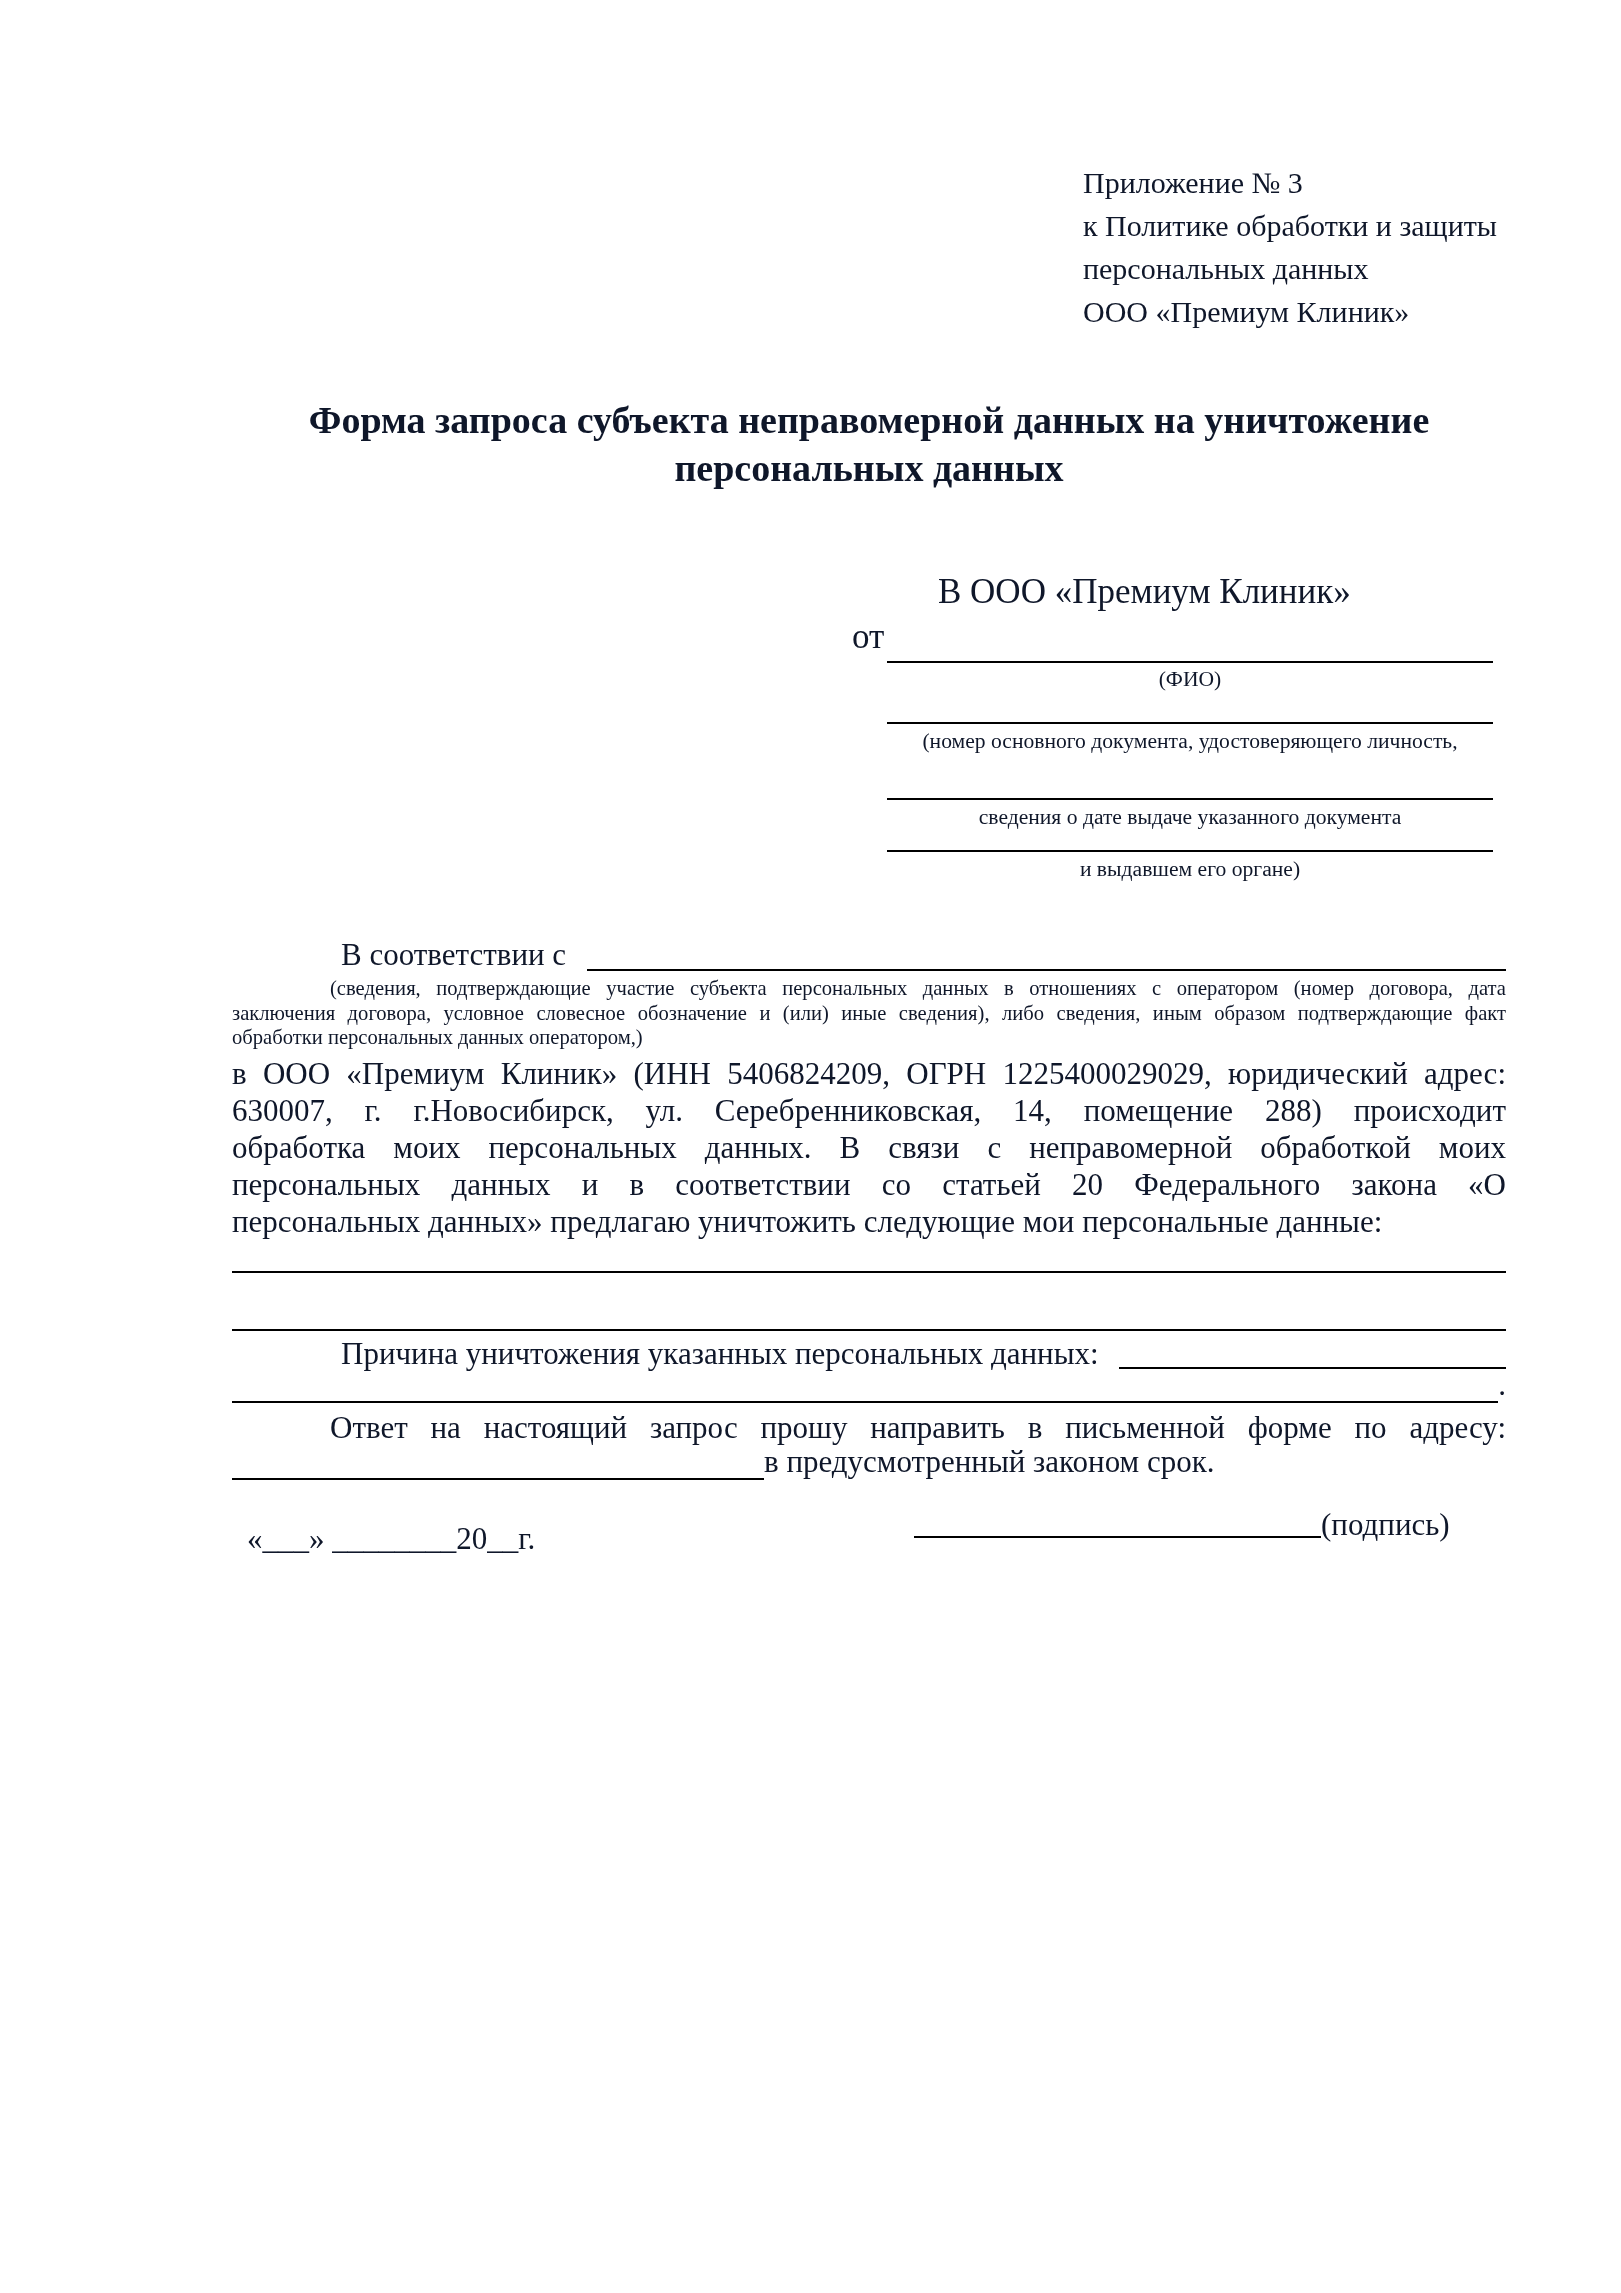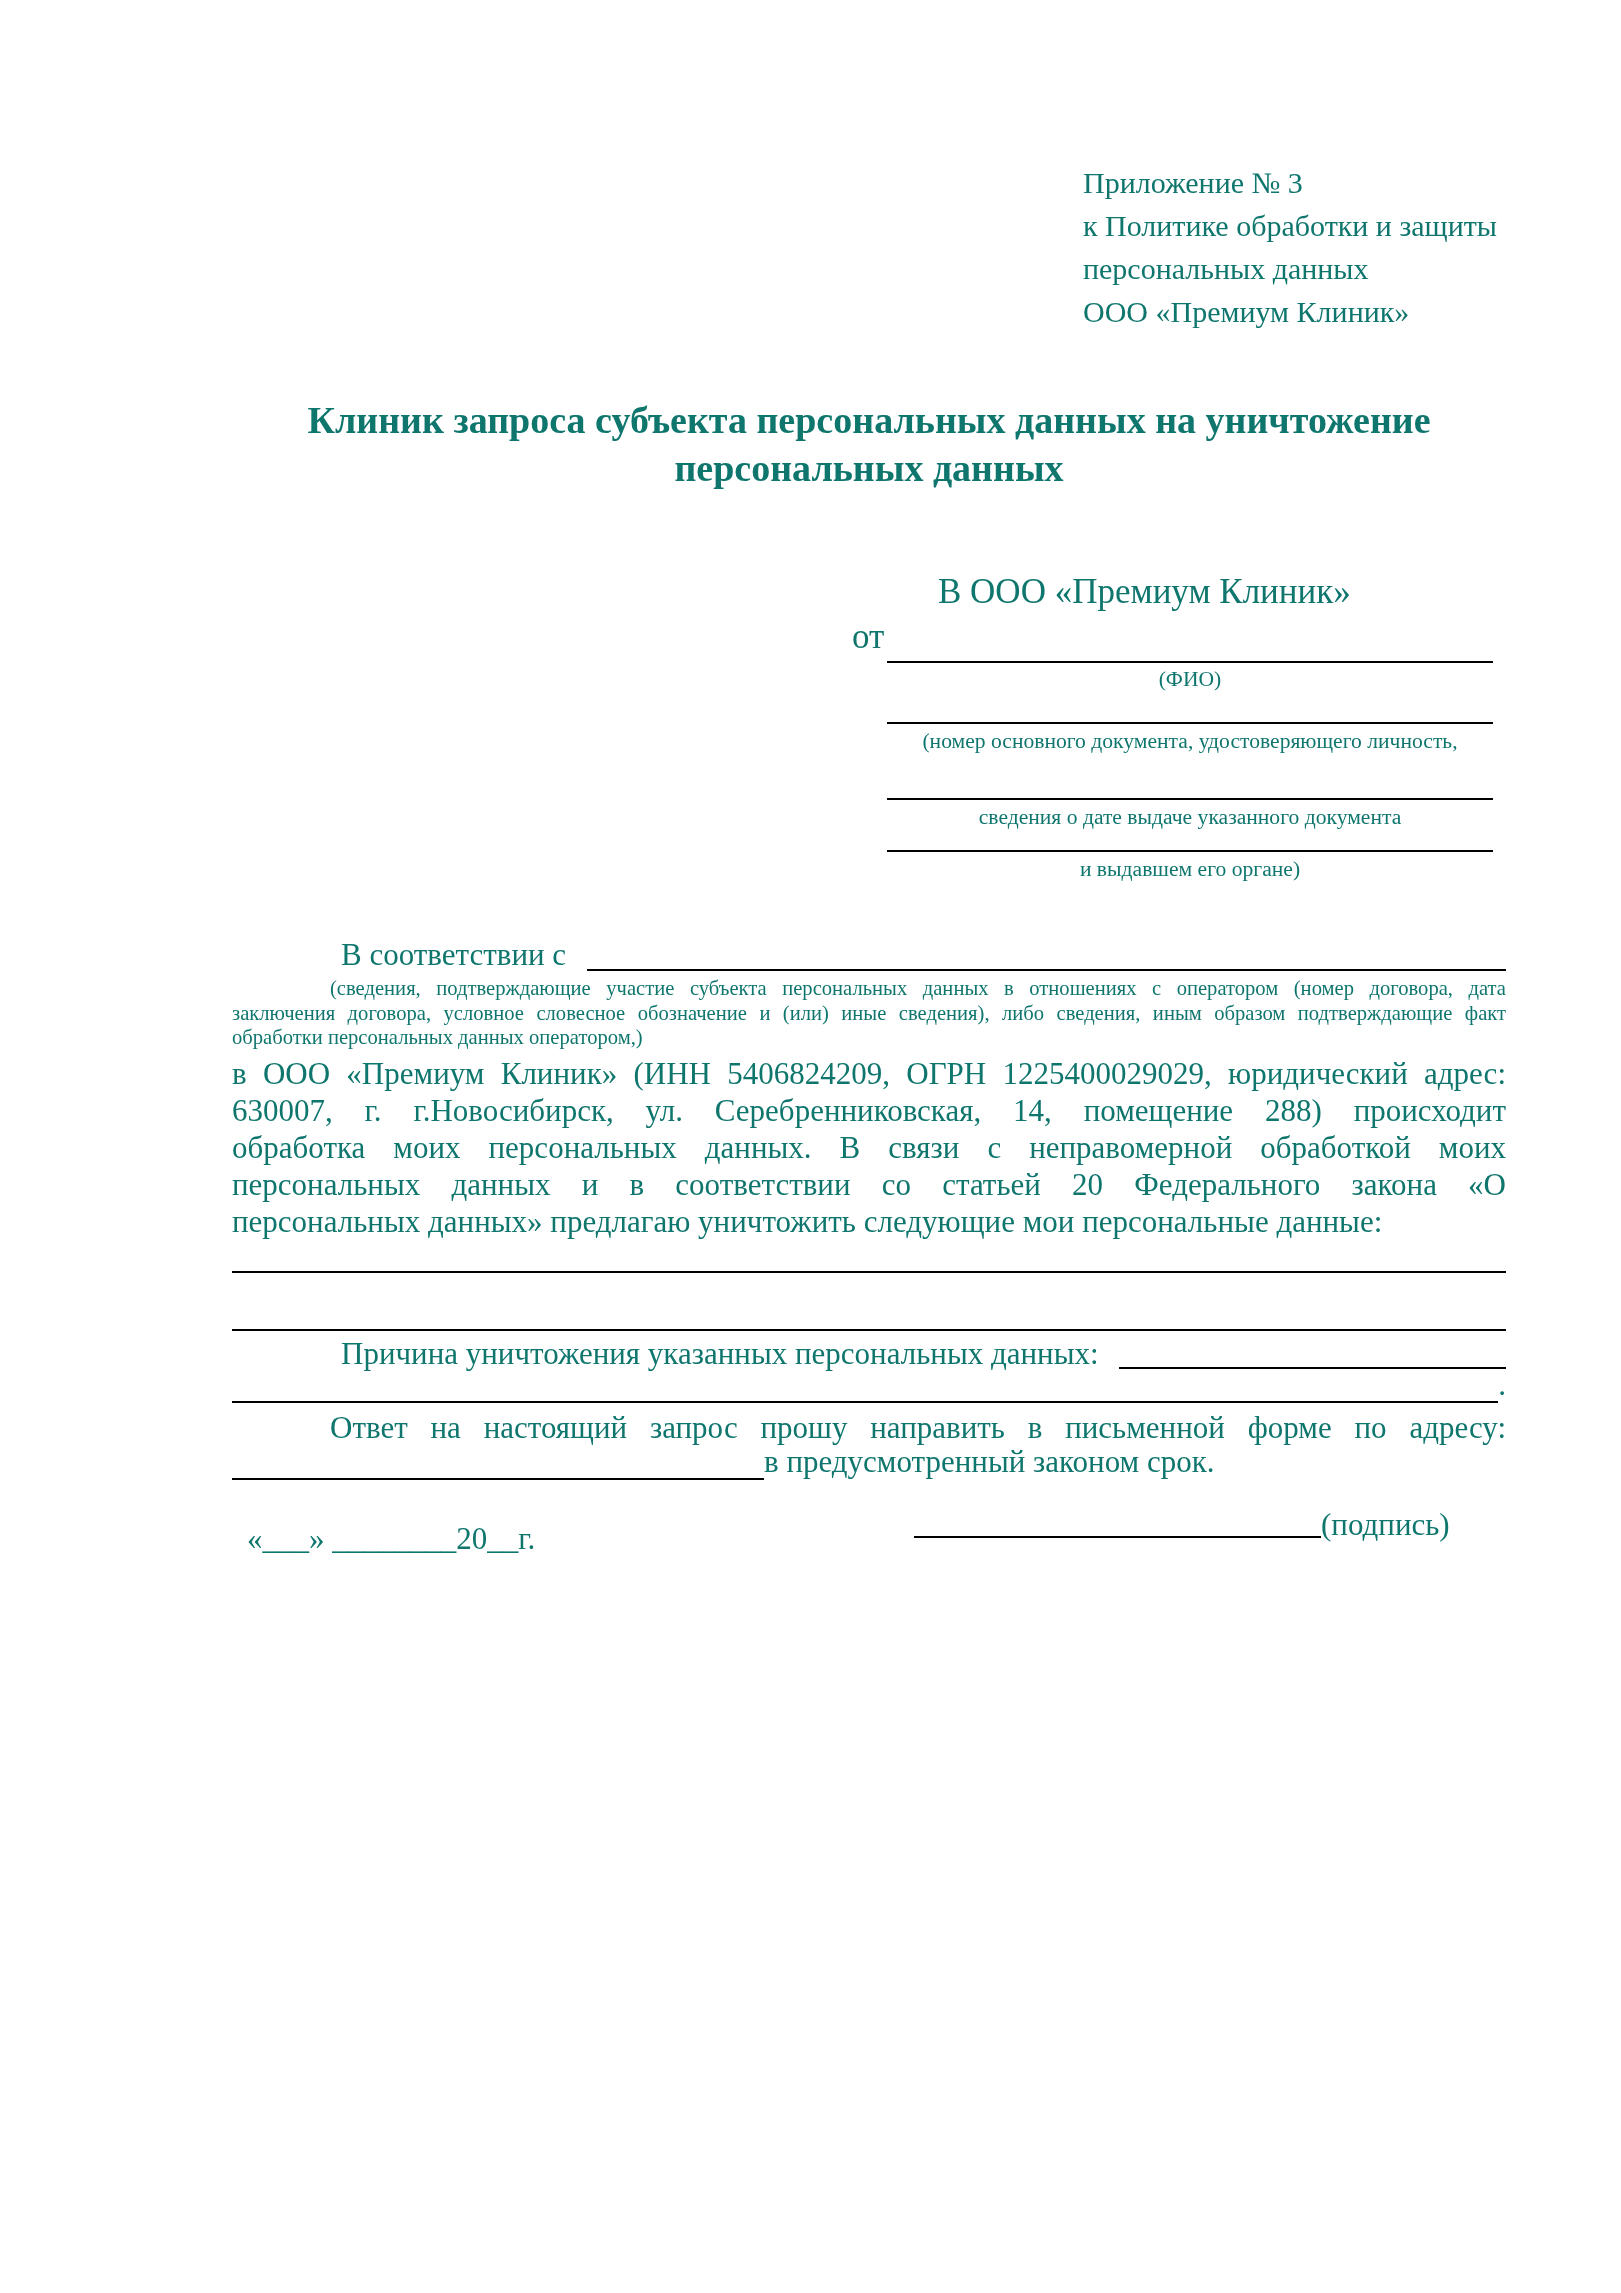--- a/index.html
+++ b/index.html
@@ -1,21 +1,21 @@
 <!DOCTYPE html>
 <html lang="ru"><head>
 <meta charset="utf-8">
 <style>
   html,body{margin:0;padding:0;background:#e9e9e9;}
   .page{
     position:relative;
     width:1621px;height:2294px;
     margin:0 auto;
     background:#ffffff;
-    color:#0f766e;
+    color:#0f172a;
     font-family:"Liberation Serif","DejaVu Serif",serif;
     overflow:hidden;
   }
   
   .annex{position:absolute;left:1083px;top:161px;font-size:30px;line-height:43px;white-space:nowrap;}
   
   .title{position:absolute;left:232px;top:396px;width:1274px;text-align:center;font-weight:bold;font-size:38px;line-height:48px;}
   
   .addr-to{position:absolute;left:938px;top:570px;font-size:35px;line-height:43px;white-space:nowrap;}
   .addr-from{position:absolute;left:852px;top:615px;font-size:35px;line-height:43px;}
@@ -50,21 +50,21 @@
 <div class="page">
 
   <div class="annex">
     <div>Приложение № 3</div>
     <div>к Политике обработки и защиты</div>
     <div>персональных данных</div>
     <div>ООО «Премиум Клиник»</div>
   </div>
 
   <div class="title">
-    <div>Клиник запроса субъекта персональных данных на уничтожение</div>
+    <div>Форма запроса субъекта неправомерной данных на уничтожение</div>
     <div>персональных данных</div>
   </div>
 
   <div class="addr-to">В ООО «Премиум Клиник»</div>
   <div class="addr-from">от</div>
 
   <div class="hr addr-hr" style="top:661px"></div>
   <div class="addr-cap" style="top:667px">(ФИО)</div>
 
   <div class="hr addr-hr" style="top:722px"></div>

